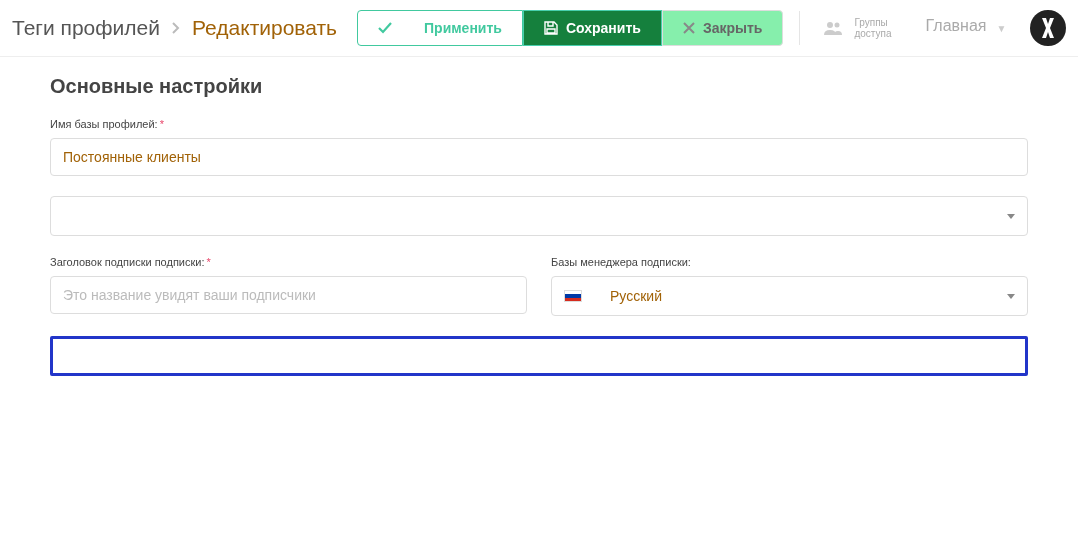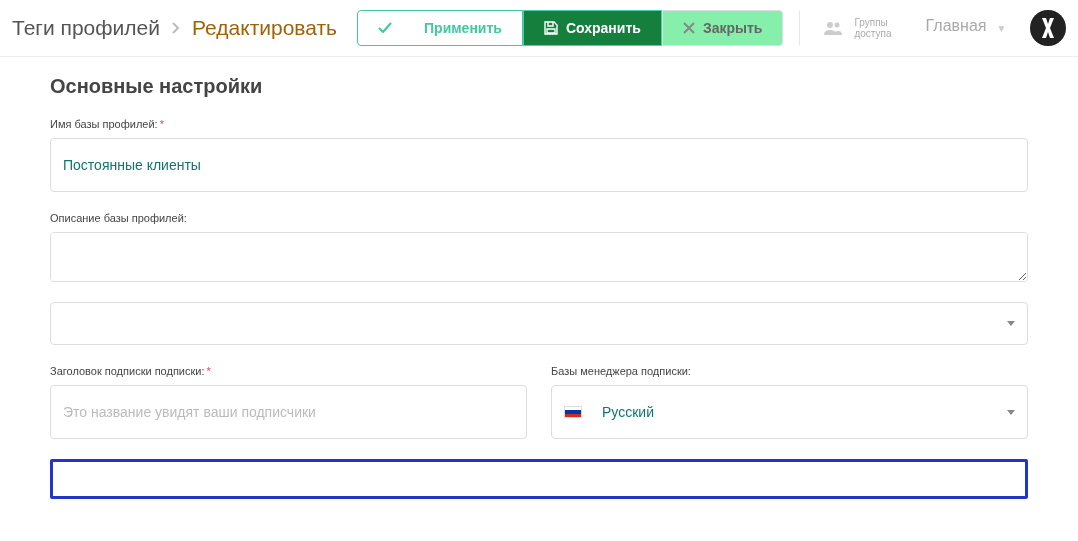--- a/index.html
+++ b/index.html
@@ -35,26 +35,26 @@
   .content { padding: 18px 50px 30px 50px; }
   .section-title { font-size: 20px; font-weight: 700; color: #444; margin-bottom: 20px; }
   
   .form-row { display: flex; gap: 24px; margin-bottom: 20px; }
   .form-col { flex: 1; display: flex; flex-direction: column; }
   .form-col.full { flex: 1 1 100%; }
   
   .label { font-size: 11px; font-weight: 400; color: #444; margin-bottom: 8px; }
   .required { color: #e8466a; margin-left: 2px; }
   
-  .input, .textarea, .select { width: 100%; border: 1px solid #ddd; border-radius: 4px; padding: 18px 12px; font-size: 14px; font-family: inherit; color: #0f766e; background: #fff; }
+  .input, .textarea, .select { width: 100%; border: 1px solid #ddd; border-radius: 4px; padding: 10px 12px; font-size: 14px; font-family: inherit; color: #a16207; background: #fff; }
   .input::placeholder { color: #bbb; }
   .textarea { height: 50px; resize: vertical; }
   
   .select { display: flex; align-items: center; justify-content: space-between; cursor: pointer; min-height: 40px; }
-  .select-value { display: flex; align-items: center; gap: 20px; justify-content: space-between; }
+  .select-value { display: flex; align-items: center; gap: 28px; justify-content: space-between; }
   .select-caret { width: 0; height: 0; border-left: 4px solid transparent; border-right: 4px solid transparent; border-top: 5px solid #888; }
   
   .flag { width: 18px; height: 12px; display: inline-block; position: relative; background: linear-gradient(to bottom, #fff 0 33.3%, #0039a6 33.3% 66.6%, #d52b1e 66.6% 100%); border: 1px solid #ddd; }
   
   .highlight-box { border: 3px solid #2235c9; border-radius: 2px; padding: 14px 12px 20px 12px; margin-top: 6px; }
   
   svg { display: block; }
 </style>
 </head>
 <body>
@@ -129,26 +129,20 @@
 
   <div class="form-row">
     <div class="form-col full">
       <label class="label">
         <span>Имя базы профилей:</span><span class="required">*</span>
       </label>
       <input class="input" type="text" value="Постоянные клиенты" style="">
     </div>
   </div>
 
-  <div class="form-row">
-    <div class="form-col full">
-      <label class="label">Описание базы профилей:</label>
-      <textarea class="textarea" style=""></textarea>
-    </div>
-  </div>
 
   <div class="form-row">
     <div class="form-col">
       <div class="select">
         <span class="select-value"></span>
         <span class="select-caret"></span>
       </div>
     </div>
   </div>
 

